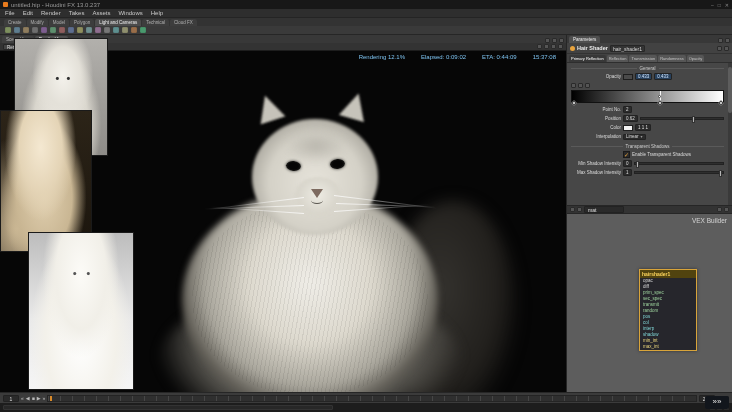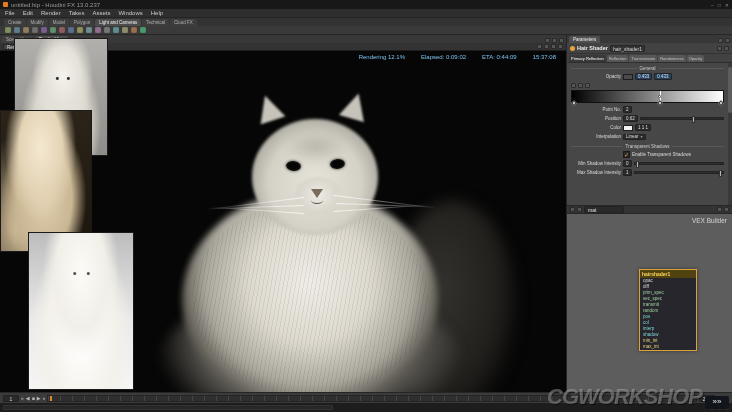--- a/index.html
+++ b/index.html
@@ -459,15 +459,14 @@
 
   <div id="statusbar">
     <span class="msg-field"></span>
     <span class="bar-icons">
       <span class="sq"></span>
       <span class="sq"></span>
       <span class="sq"></span>
     </span>
   </div>
 
-  <div id="watermark">CGWORKSHOP</div>
   <div id="corner-badge">»»</div>
 </div>
 
 </body></html>

